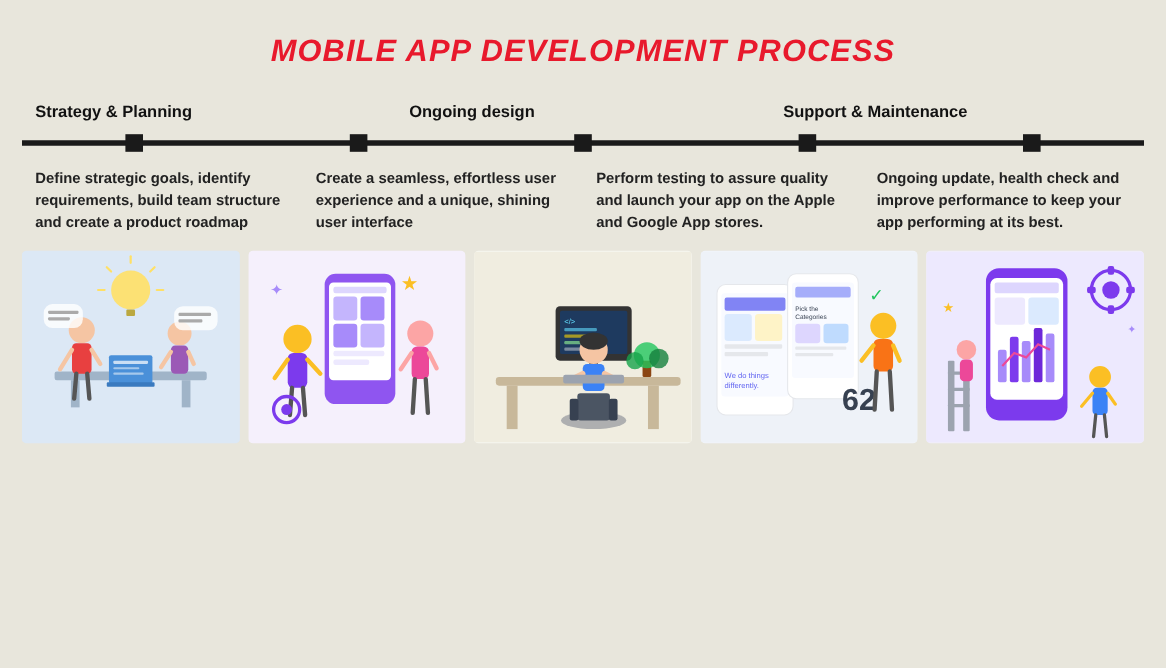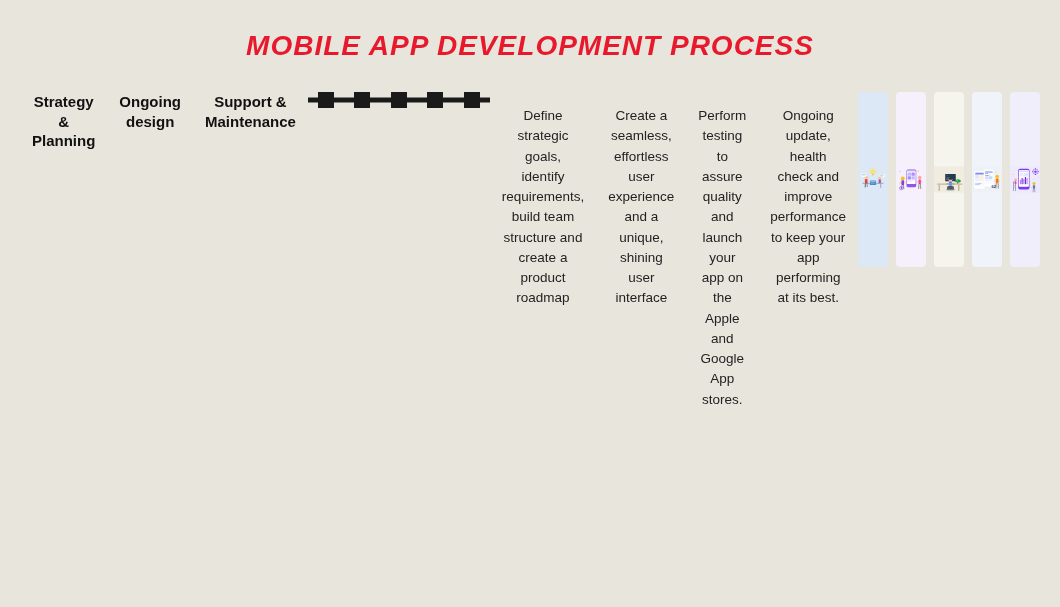--- a/index.html
+++ b/index.html
@@ -21,22 +21,21 @@
       color: #e8192c;
       text-align: right;
       letter-spacing: 1px;
       margin-bottom: 30px;
       font-style: italic;
     }
 
     .process-container {
       width: 100%;
       display: flex;
-      flex-direction: row;
-      text-align: center;
+      flex-direction: column;
     }
 
     
     .phase-headers {
       display: flex;
       width: 100%;
       margin-bottom: 0;
     }
 
     .phase-header {
@@ -82,20 +81,21 @@
       margin-top: 14px;
       margin-bottom: 16px;
     }
 
     .phase-desc {
       flex: 1;
       padding: 0 12px;
       font-size: 13.5px;
       color: #222;
       line-height: 1.5;
+      font-weight: bold;
     }
 
     
     .phase-images {
       display: flex;
       width: 100%;
       gap: 8px;
     }
 
     .phase-image-box {

